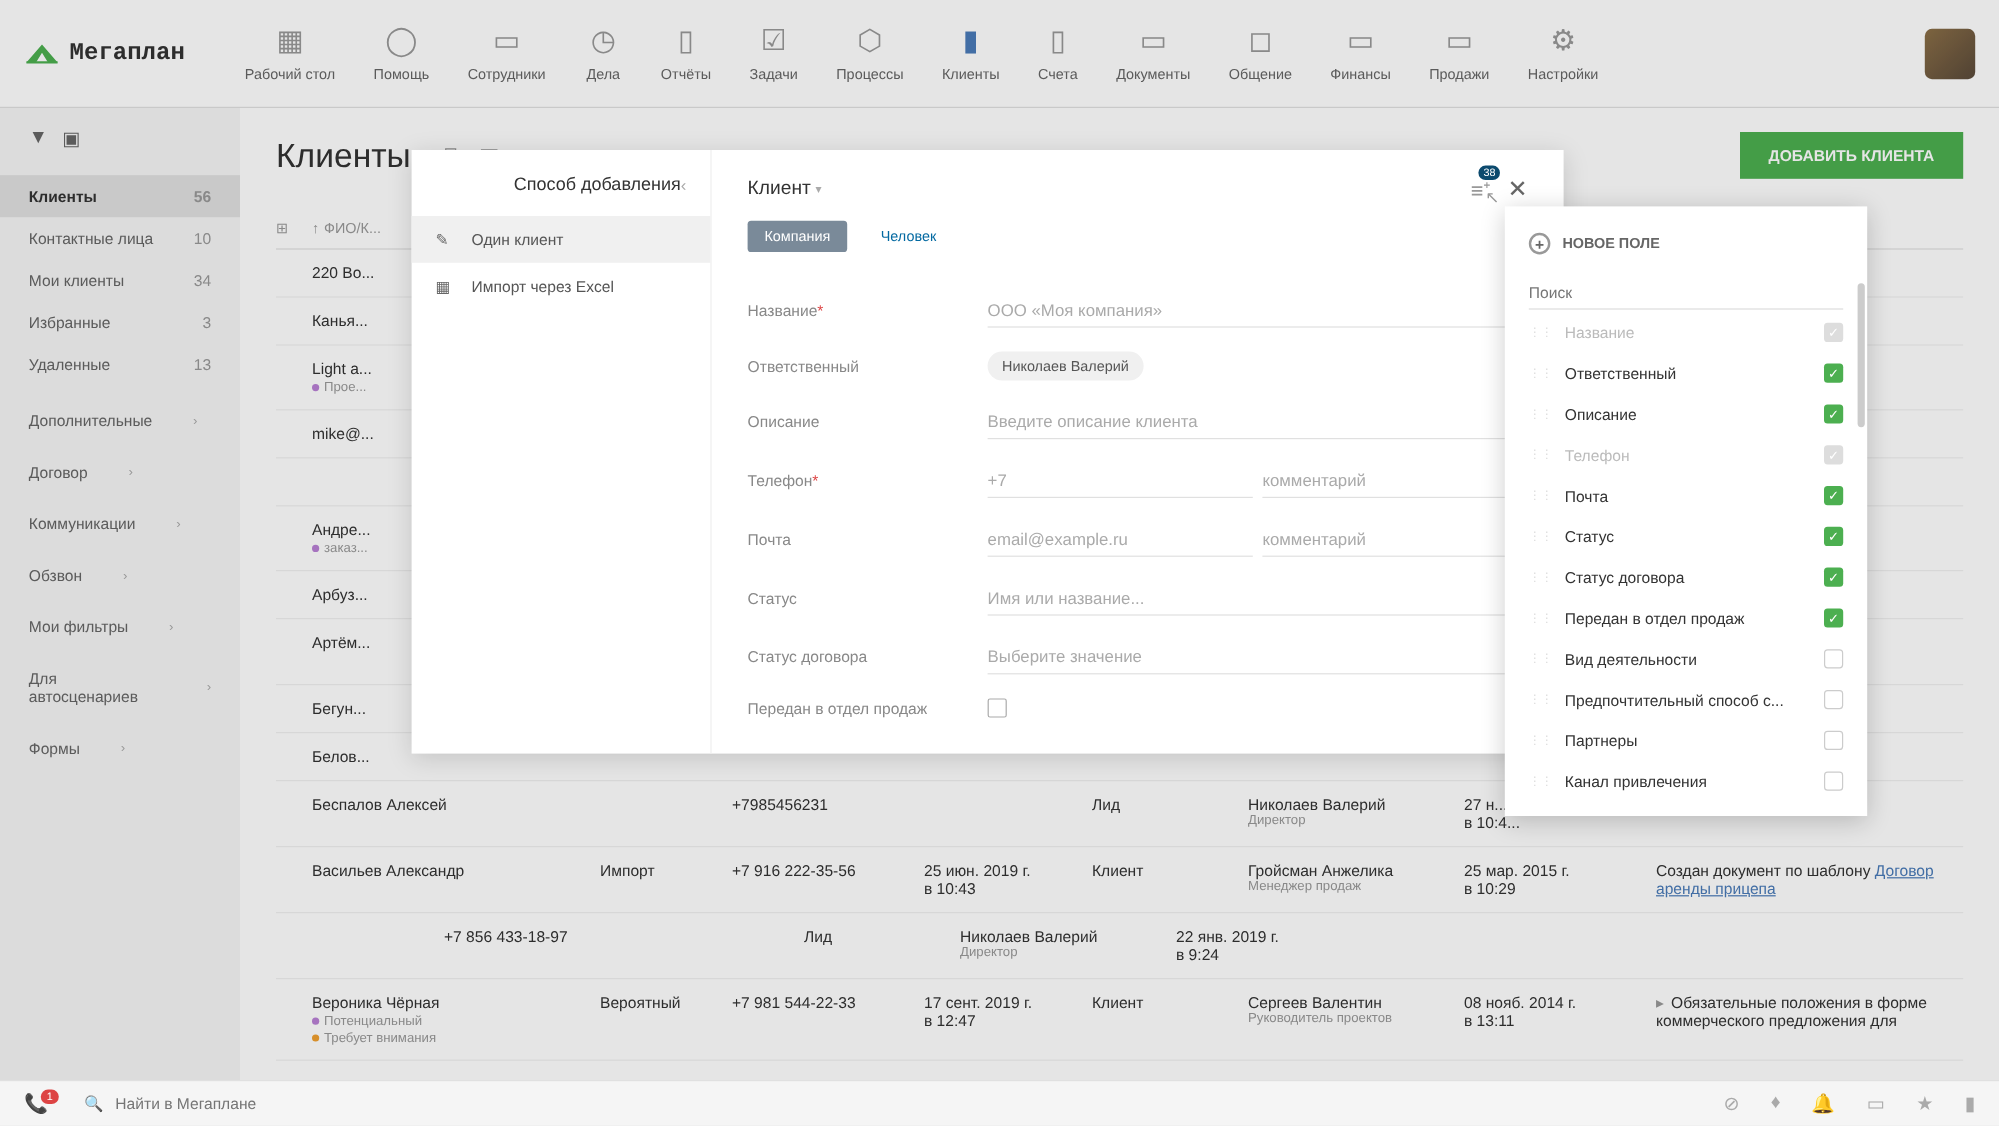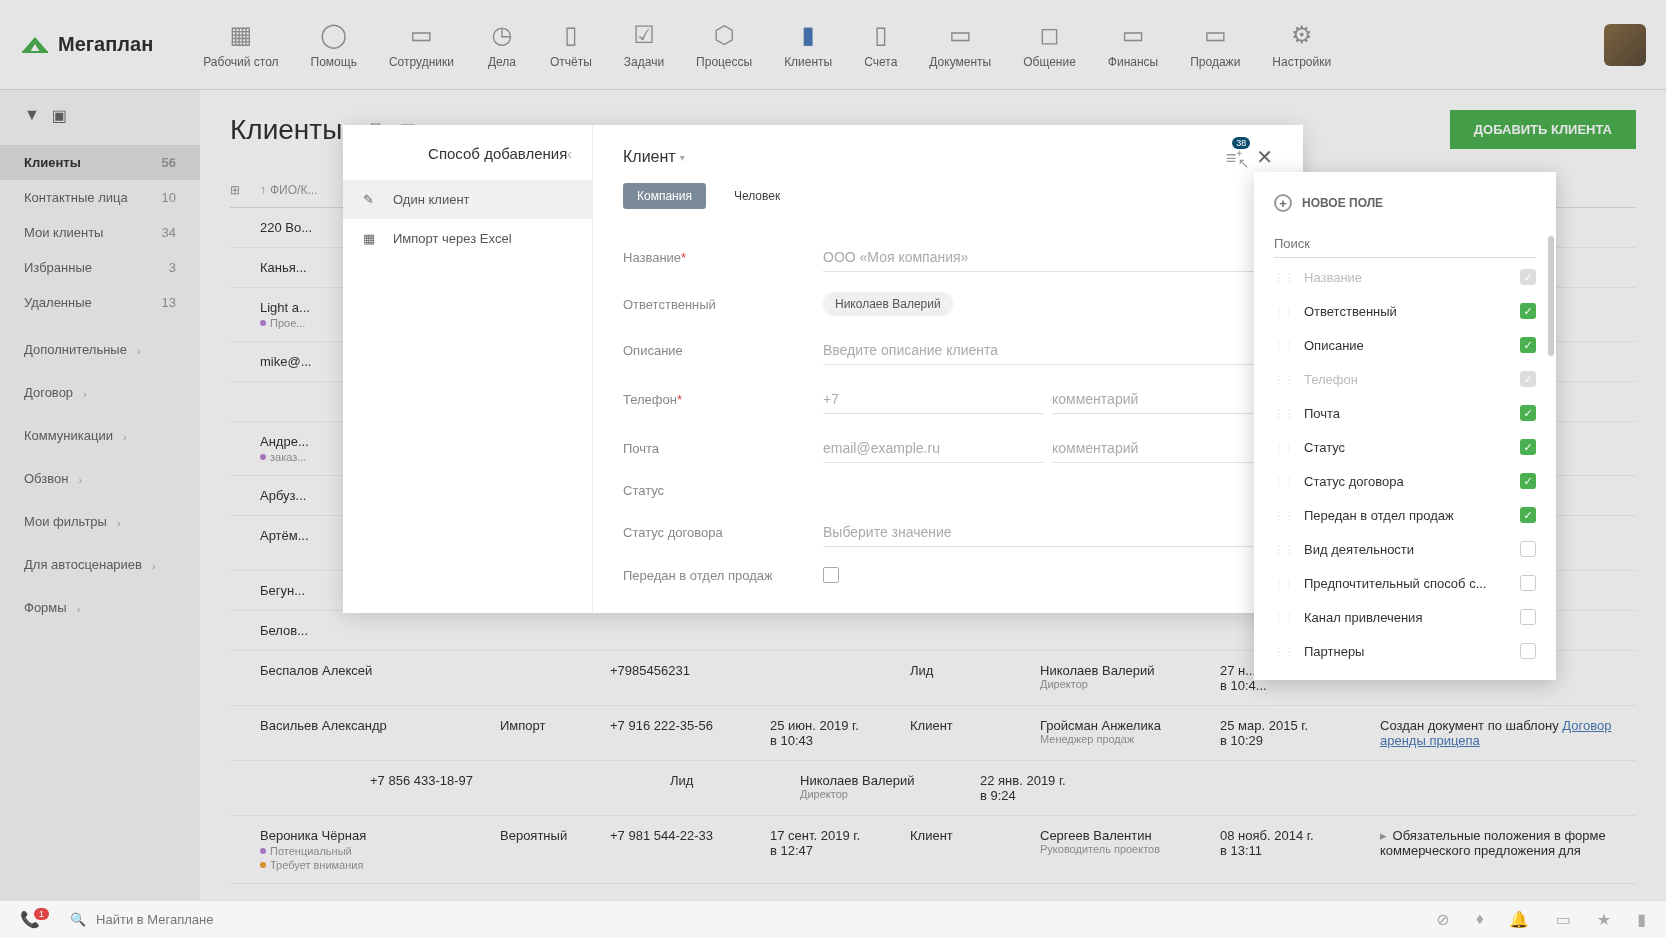--- a/index.html
+++ b/index.html
@@ -2,38 +2,38 @@
 <html><head>
 <meta charset="utf-8">
 <style>
 * { margin: 0; padding: 0; box-sizing: border-box; }
 body { font-family: Arial, sans-serif; font-size: 13px; color: #333; background: #fff; width: 1666px; height: 938px; overflow: hidden; position: relative; }
 
 
 .header { height: 90px; background: #fff; border-bottom: 1px solid #e0e0e0; display: flex; align-items: center; padding: 0 20px; }
 .logo { display: flex; align-items: center; margin-right: 50px; }
 .logo-icon { width: 30px; height: 25px; margin-right: 8px; }
-.logo-text { font-size: 20px; font-weight: bold; color: #333; }
+.logo-text { font-size: 20px; font-weight: bold; color: #333; font-family: Liberation Mono, monospace; }
 .nav-items { display: flex; gap: 32px; flex: 1; }
 .nav-item { display: flex; flex-direction: column; align-items: center; gap: 6px; cursor: pointer; padding: 8px 0; position: relative; }
 .nav-item.active::after { content: ''; position: absolute; bottom: -16px; left: 0; right: 0; height: 3px; background: #4a7bb8; }
 .nav-icon { width: 32px; height: 28px; display: flex; align-items: center; justify-content: center; color: #999; font-size: 24px; }
 .nav-item.active .nav-icon { color: #4a7bb8; }
 .nav-label { font-size: 12px; color: #666; }
 .avatar { width: 42px; height: 42px; border-radius: 6px; background: linear-gradient(135deg, #8B6F47, #5a4a3a); }
 
 
 .sidebar { position: absolute; top: 90px; left: 0; width: 200px; bottom: 38px; background: #f5f5f5; padding: 16px 0; }
 .sidebar-icons { display: flex; gap: 12px; padding: 0 24px 16px; }
 .sidebar-icon { color: #666; font-size: 16px; cursor: pointer; }
 .sidebar-section { padding: 4px 0; }
 .sidebar-item { display: flex; justify-content: space-between; padding: 10px 24px; cursor: pointer; color: #666; font-size: 13px; }
 .sidebar-item.active { background: #e0e0e0; font-weight: bold; color: #333; }
 .sidebar-item .count { color: #999; }
-.sidebar-group { display: flex; align-items: flex-end; padding: 14px 24px; cursor: pointer; color: #666; font-size: 13px; }
+.sidebar-group { display: flex; align-items: center; padding: 14px 24px; cursor: pointer; color: #666; font-size: 13px; gap: 24px; }
 .sidebar-group .chevron { margin-left: 10px; font-size: 11px; color: #aaa; }
 
 
 .main { position: absolute; top: 90px; left: 200px; right: 0; bottom: 38px; background: #fff; padding: 20px 30px; overflow: hidden; }
 .page-header { display: flex; align-items: center; margin-bottom: 24px; }
 .page-title { font-size: 28px; font-weight: normal; color: #333; margin-right: 20px; }
 .page-action-icon { color: #999; margin: 0 8px; font-size: 18px; cursor: pointer; }
 .add-btn { margin-left: auto; background: #4caf50; color: #fff; padding: 12px 24px; border: none; font-size: 13px; font-weight: bold; cursor: pointer; }
 
 
@@ -71,21 +71,21 @@
 .method-icon { width: 18px; color: #666; }
 .modal-right { flex: 1; padding: 20px 30px; position: relative; }
 .modal-top { display: flex; align-items: center; justify-content: space-between; margin-bottom: 14px; }
 .client-dropdown { font-size: 16px; color: #333; display: flex; align-items: center; gap: 4px; }
 .modal-top-icons { display: flex; align-items: center; gap: 14px; }
 .custom-icon { color: #999; font-size: 18px; cursor: pointer; position: relative; }
 .badge { position: absolute; top: -8px; right: -8px; background: #0c4a6e; color: #fff; font-size: 9px; border-radius: 8px; padding: 1px 4px; text-align: right; }
 .close-icon { color: #666; font-size: 20px; cursor: pointer; }
 .cursor-icon { position: absolute; top: 4px; left: 4px; font-size: 14px; pointer-events: none; }
 .tabs { display: flex; gap: 14px; margin-bottom: 24px; }
-.tab { padding: 6px 14px; font-size: 12px; cursor: pointer; color: #404040; border-radius: 3px; }
+.tab { padding: 6px 14px; font-size: 12px; cursor: pointer; color: #0369a1; border-radius: 3px; }
 .tab.active { background: #7a8a99; color: #fff; }
 .form-row { display: flex; align-items: center; padding: 10px 0; }
 .form-label { width: 200px; font-size: 13px; color: #888; }
 .req { color: #d44; }
 .form-value { flex: 1; display: flex; gap: 8px; }
 .form-input { border: none; border-bottom: 1px solid #e0e0e0; padding: 6px 0; font-size: 14px; color: #333; background: transparent; outline: none; flex: 1; }
 .form-input::placeholder { color: #aaa; }
 .chip { background: #f0f0f0; padding: 5px 12px; border-radius: 12px; font-size: 12px; color: #555; }
 .checkbox { width: 16px; height: 16px; border: 1px solid #aaa; border-radius: 2px; }
 .modal-footer { display: flex; gap: 14px; margin-top: 30px; }
@@ -489,20 +489,23 @@
         </div>
         <div class="form-row">
           <div class="form-label">Почта</div>
           <div class="form-value">
             <input class="form-input" placeholder="email@example.ru" style="">
             <input class="form-input" placeholder="комментарий" style="">
           </div>
         </div>
         <div class="form-row">
           <div class="form-label">Статус</div>
+          <div class="form-value">
+            <input class="form-input" placeholder="Имя или название..." style="">
+          </div>
         </div>
         <div class="form-row">
           <div class="form-label">Статус договора</div>
           <div class="form-value">
             <input class="form-input" placeholder="Выберите значение" style="">
           </div>
         </div>
         <div class="form-row">
           <div class="form-label">Передан в отдел продаж</div>
           <div class="form-value">
@@ -586,28 +589,28 @@
       <div class="field-row">
         <div class="field-row-left">
           <span class="drag-handle">⋮⋮</span>
           <span class="field-label ">Предпочтительный способ с...</span>
         </div>
         <div class="check off"></div>
       </div>
       <div class="field-row">
         <div class="field-row-left">
           <span class="drag-handle">⋮⋮</span>
+          <span class="field-label ">Партнеры</span>
+        </div>
+        <div class="check off"></div>
+      </div>
+      <div class="field-row">
+        <div class="field-row-left">
+          <span class="drag-handle">⋮⋮</span>
           <span class="field-label ">Канал привлечения</span>
-        </div>
-        <div class="check off"></div>
-      </div>
-      <div class="field-row">
-        <div class="field-row-left">
-          <span class="drag-handle">⋮⋮</span>
-          <span class="field-label ">Партнеры</span>
         </div>
         <div class="check off"></div>
       </div>
     </div>
   <div class="scrollbar-track"></div>
 </div>
 
 <div class="bottom-bar">
   <span class="bottom-phone">📞<span class="phone-badge">1</span></span>
   <div class="search-bar">

